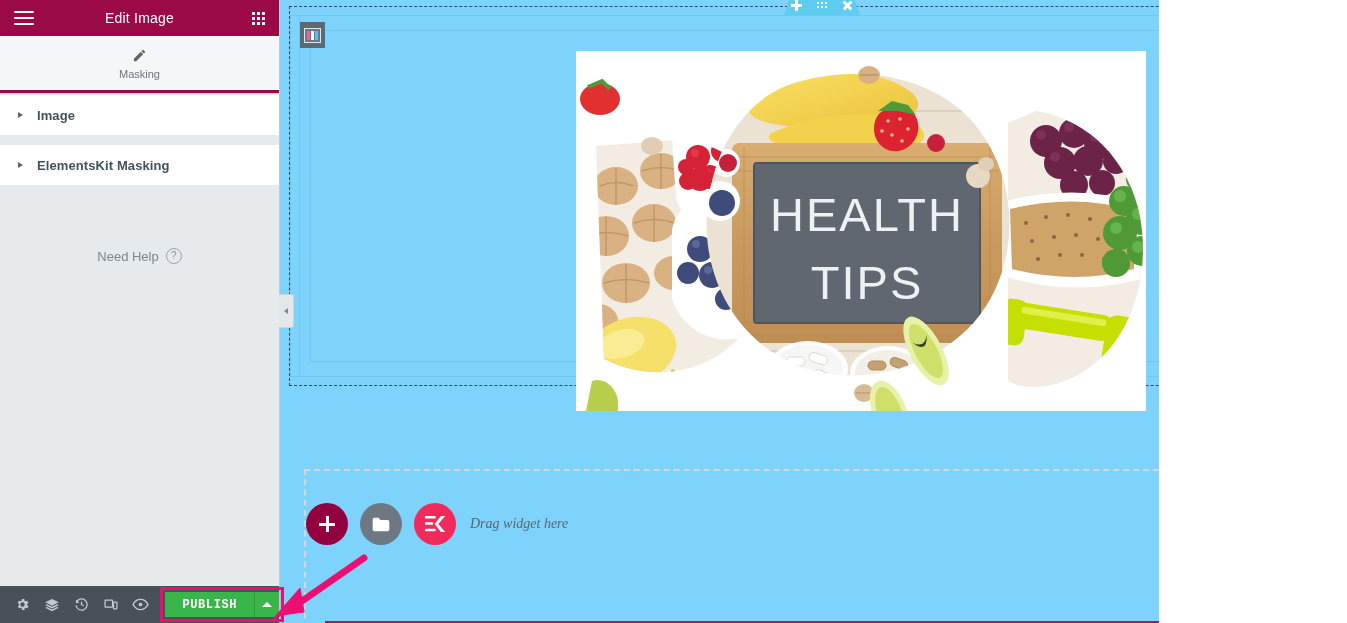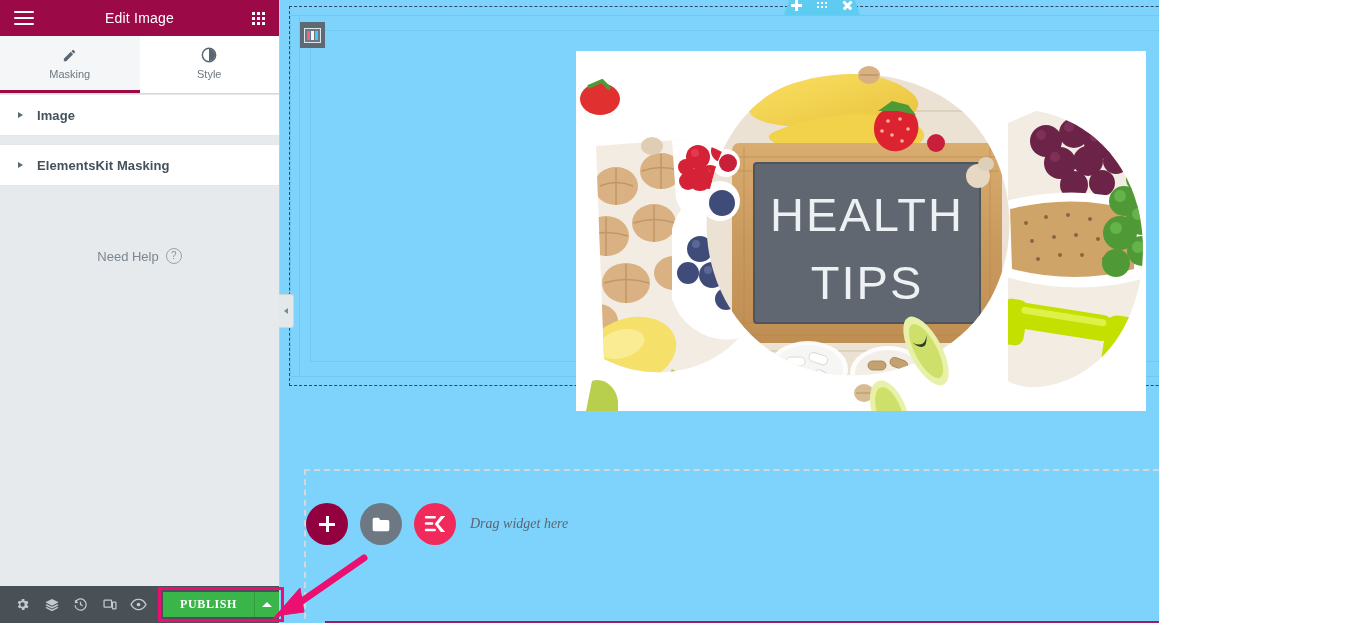--- a/index.html
+++ b/index.html
@@ -87,21 +87,21 @@
   }
   .foot-ico svg { display: block; }
   #publish-wrap {
     position: relative; margin-left: 10px; display: flex;
     height: 25px; align-items: stretch;
     outline: 3px solid #ec0f72; outline-offset: 2px;
   }
   #publish-btn {
     background: #39b54a; color: #ffffff; font-size: 12px; font-weight: bold;
     letter-spacing: .6px; border: none; padding: 0 17px; cursor: pointer;
-    font-family: Liberation Serif, serif;
+    font-family: Liberation Mono, monospace;
   }
   #publish-caret {
     background: #39b54a; width: 25px; border: none; cursor: pointer;
     border-left: 1px solid #2f9c3e; display: flex; align-items: center;
     justify-content: center;
   }
   #publish-caret .up {
     width: 0; height: 0; border-bottom: 5px solid #fff;
     border-left: 5px solid transparent; border-right: 5px solid transparent;
   }
@@ -263,29 +263,20 @@
     </div>
 
     <nav id="panel-tabs">
       <div class="tab active">
         <span class="ticon">
           <svg width="15" height="15" viewBox="0 0 24 24" fill="#5a6772">
             <path d="M3 17.25V21h3.75L17.81 9.94l-3.75-3.75L3 17.25zM20.71 7.04a1 1 0 0 0 0-1.41l-2.34-2.34a1 1 0 0 0-1.41 0l-1.83 1.83 3.75 3.75 1.83-1.83z"></path>
           </svg>
         </span>
         <span class="tlabel">Masking</span>
-      </div>
-      <div class="tab">
-        <span class="ticon">
-          <svg width="16" height="16" viewBox="0 0 24 24">
-            <circle cx="12" cy="12" r="10" fill="none" stroke="#5a6772" stroke-width="2.2"></circle>
-            <path d="M12 2.8 A9.2 9.2 0 0 1 12 21.2 Z" fill="#5a6772"></path>
-          </svg>
-        </span>
-        <span class="tlabel">Style</span>
       </div>
     </nav>
 
     <div class="accordion">
       <span class="caret"></span>
       <span class="alabel">Image</span>
     </div>
     <div class="acc-sep"></div>
     <div class="accordion">
       <span class="caret"></span>

